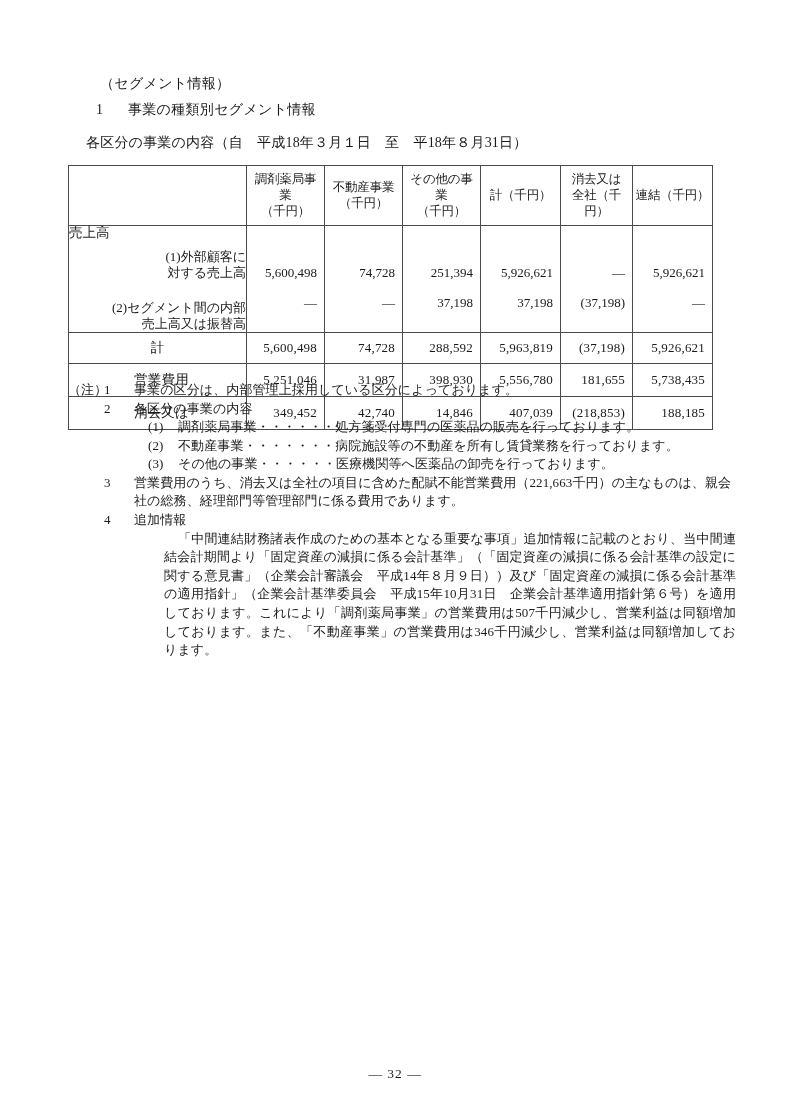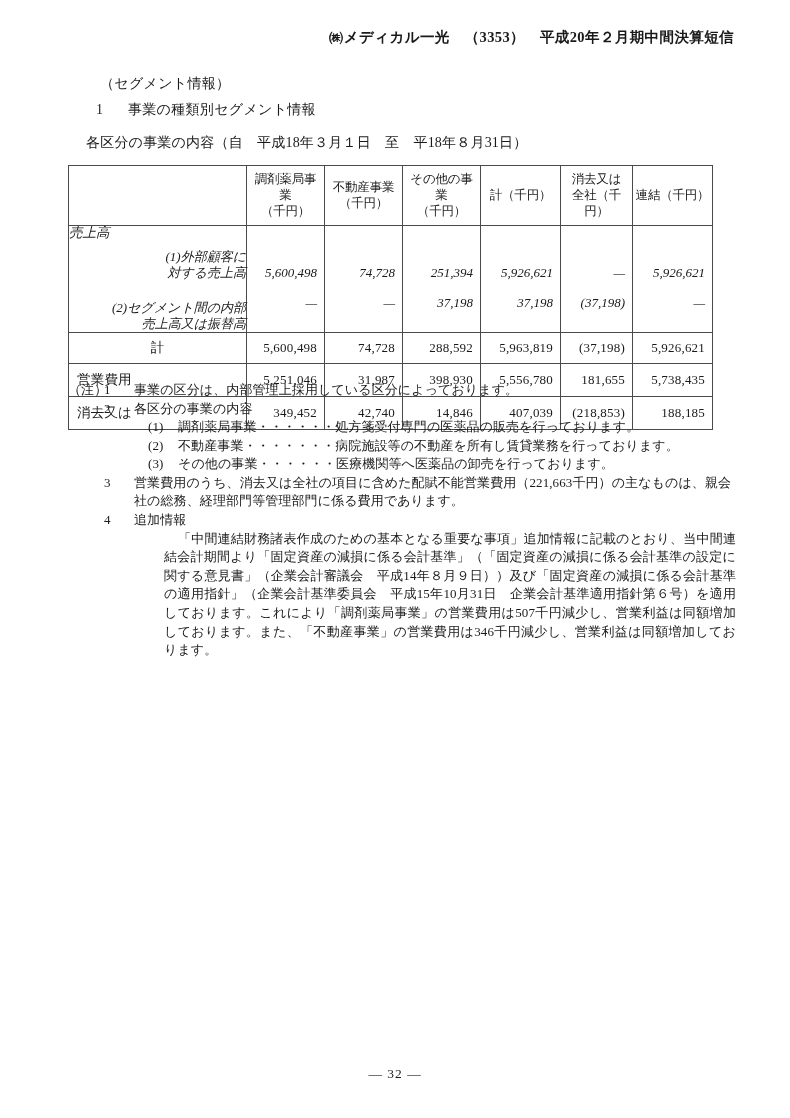--- a/index.html
+++ b/index.html
@@ -92,21 +92,21 @@
   col.c-cons  { width: 80px; }
 
   td.num {
     text-align: right;
     padding-right: 7px;
     font-size: 13px;
     letter-spacing: 0.2px;
     white-space: nowrap;
   }
   td.lbl {
-    text-align: left;
+    text-align: center;
     padding-left: 8px;
     font-size: 13.5px;
     letter-spacing: 0.2px;
   }
   td.lbl-center {
     text-align: center;
     font-size: 13.5px;
     letter-spacing: 0.2px;
   }
 
@@ -140,21 +140,21 @@
     position: absolute;
     right: 7px;
     top: 39px;
   }
   td.sales-num .v2 {
     display: block;
     position: absolute;
     right: 7px;
     top: 69px;
   }
-  .row-sales td { height: 86px; font-style: italic; }
+  .row-sales td { height: 86px; }
   .row-total td { height: 30px; }
   .row-exp td   { height: 32px; }
   .row-prof td  { height: 32px; }
   .dash { letter-spacing: 0; }
 
   
   .notes {
     position: absolute;
     top: 381px;
     left: 68px;
@@ -191,21 +191,20 @@
     font-size: 13.5px;
     letter-spacing: 1px;
     margin-top: 48px;
   }
 </style>
 </head>
 <body>
 
 <div class="page">
 
-  <div class="doc-header">㈱メディカル一光　（3353）　平成20年２月期中間決算短信</div>
 
   <div class="seg-title">（セグメント情報）</div>
 
   <div class="seg-sub">
     <span class="num">1</span><span>事業の種類別セグメント情報</span>
   </div>
 
   <div class="period-line">各区分の事業の内容（自　平成18年３月１日　至　平18年８月31日）</div>
 
   <table class="seg-table">

